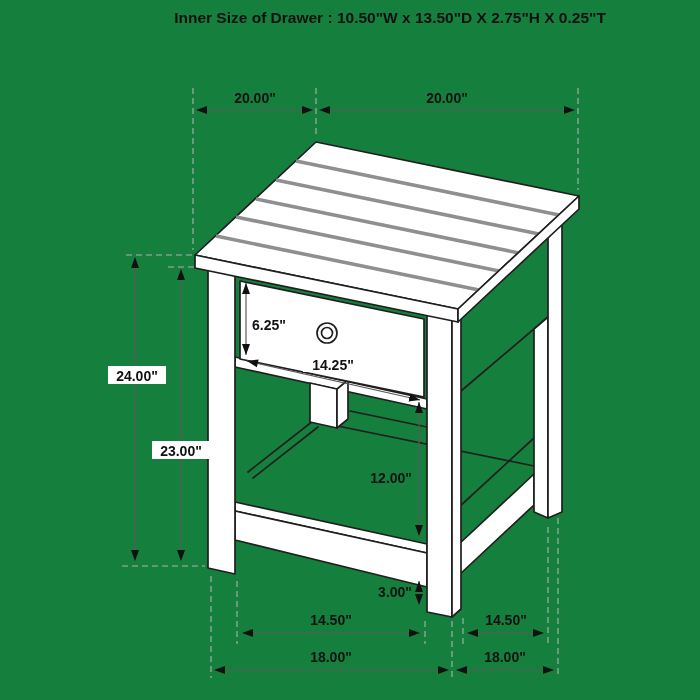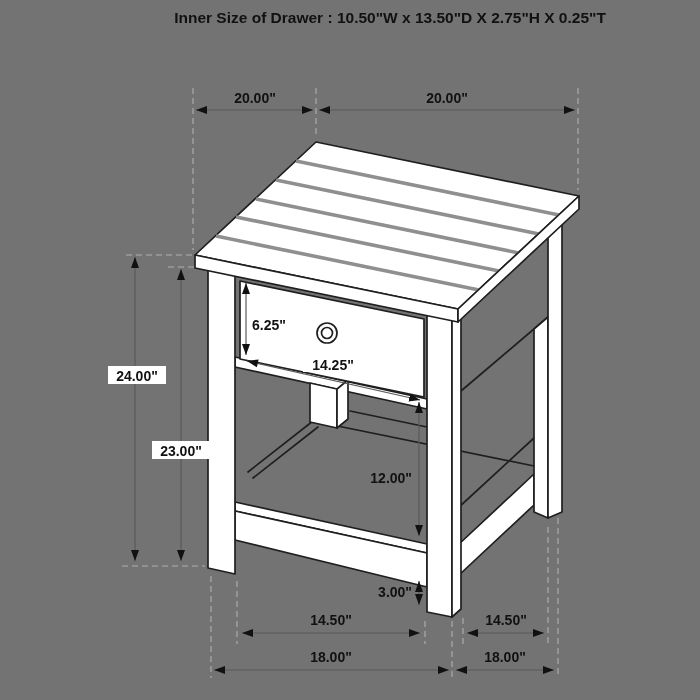--- a/index.html
+++ b/index.html
@@ -1,16 +1,16 @@
 <!DOCTYPE html>
 <html><head>
 <meta charset="utf-8">
 <style>
   html,body{margin:0;padding:0;background:#ffffff;}
-  .stage{position:relative;width:700px;height:700px;background:#737373;overflow:hidden;
+  .stage{position:relative;width:700px;height:700px;background:#15803d;overflow:hidden;
          font-family:"Liberation Sans",sans-serif;}
   svg{display:block;}
   .ext{stroke:#b0b0b0;stroke-width:1.1;stroke-dasharray:6 4;fill:none;}
   .dim{stroke:#5a5a5a;stroke-width:1.2;fill:none;marker-start:url(#as);marker-end:url(#ae);}
   .draw{stroke:#1f1f1f;stroke-width:1.7;fill:#ffffff;stroke-linejoin:round;stroke-linecap:round;}
   .nofill{fill:none;}
   .plank{stroke:#8f8f8f;stroke-width:3.6;fill:none;stroke-linecap:butt;}
   text.dimlabel{font-family:"Liberation Sans",sans-serif;font-size:14px;font-weight:bold;fill:#111;}
   text.titletext{font-family:"Liberation Sans",sans-serif;font-size:15.5px;font-weight:bold;fill:#111;}
   .bg{fill:#ffffff;stroke:none;}

